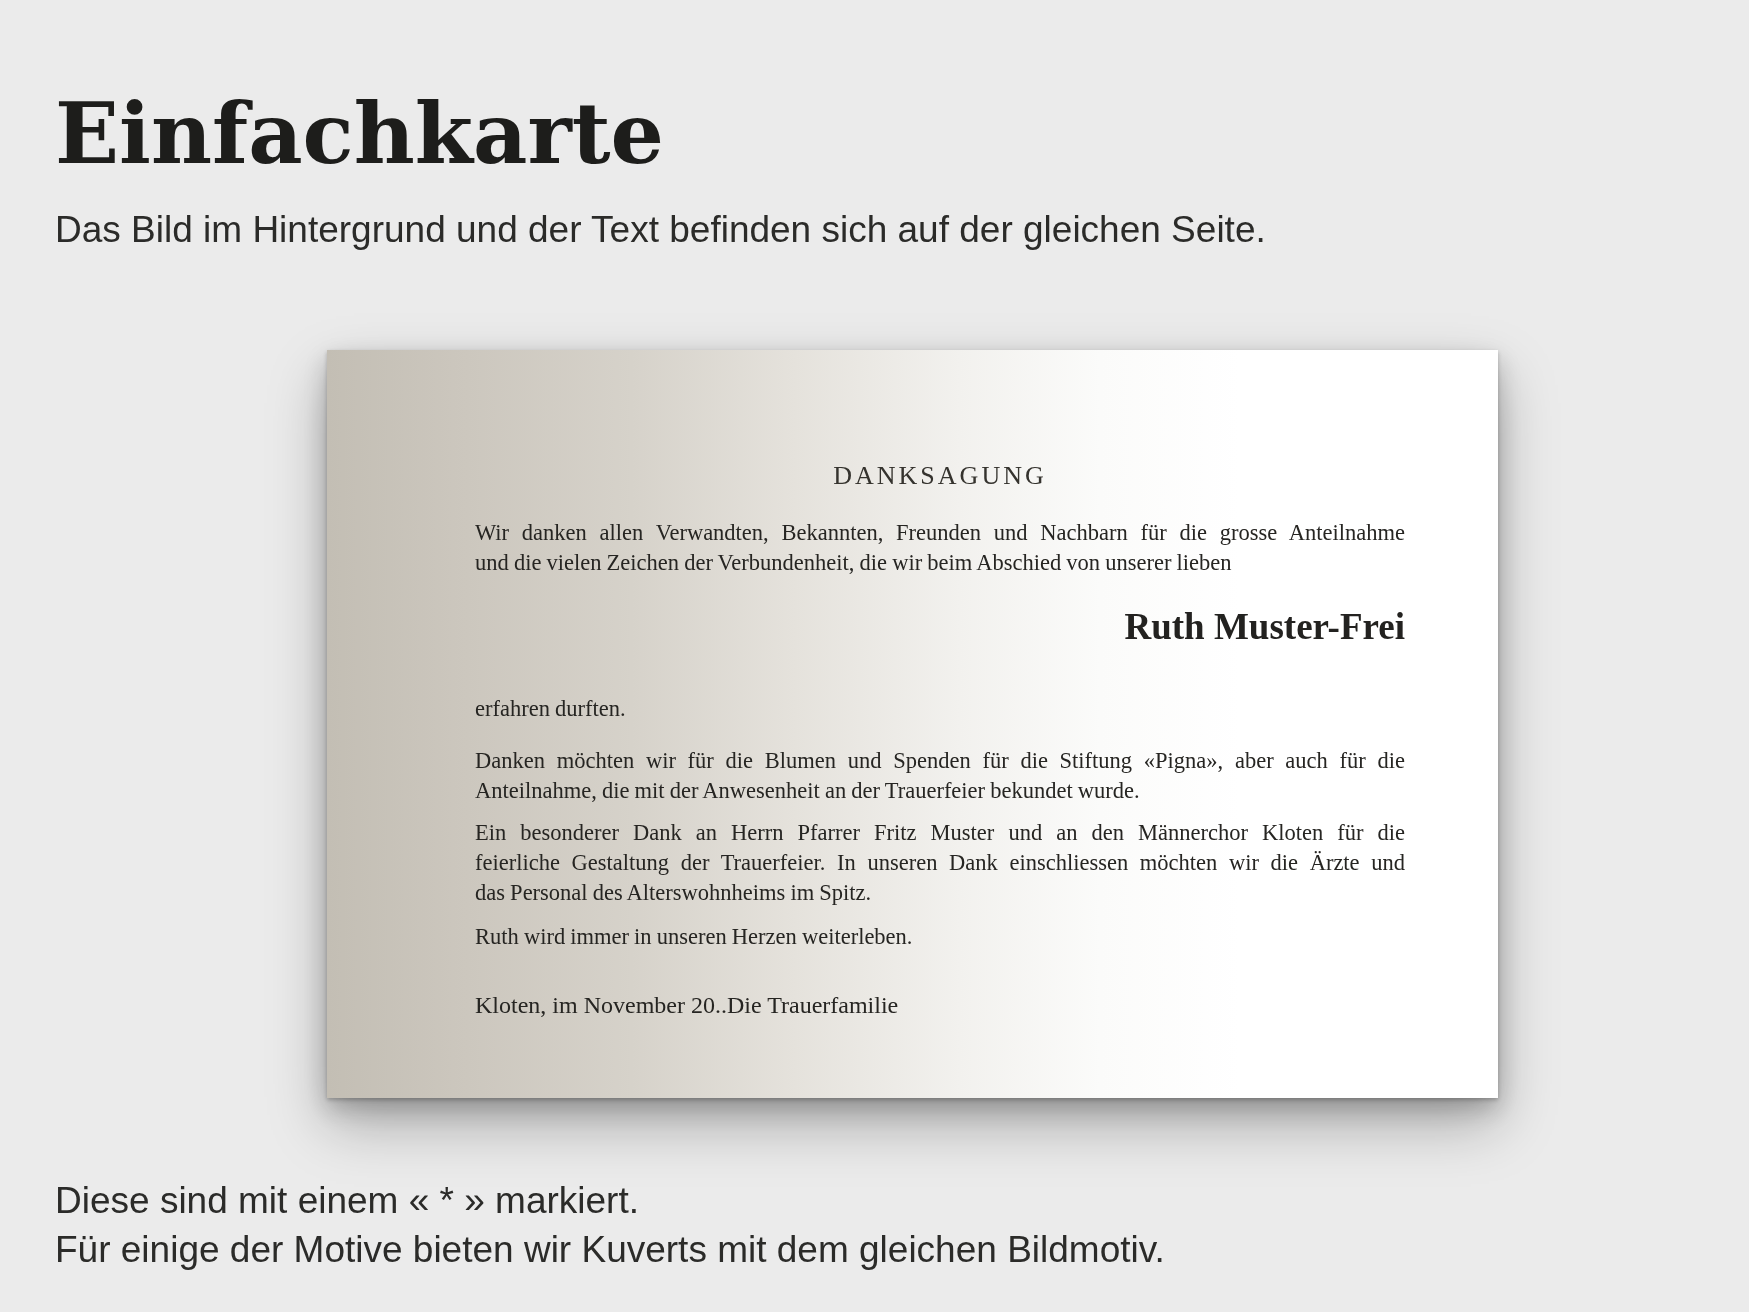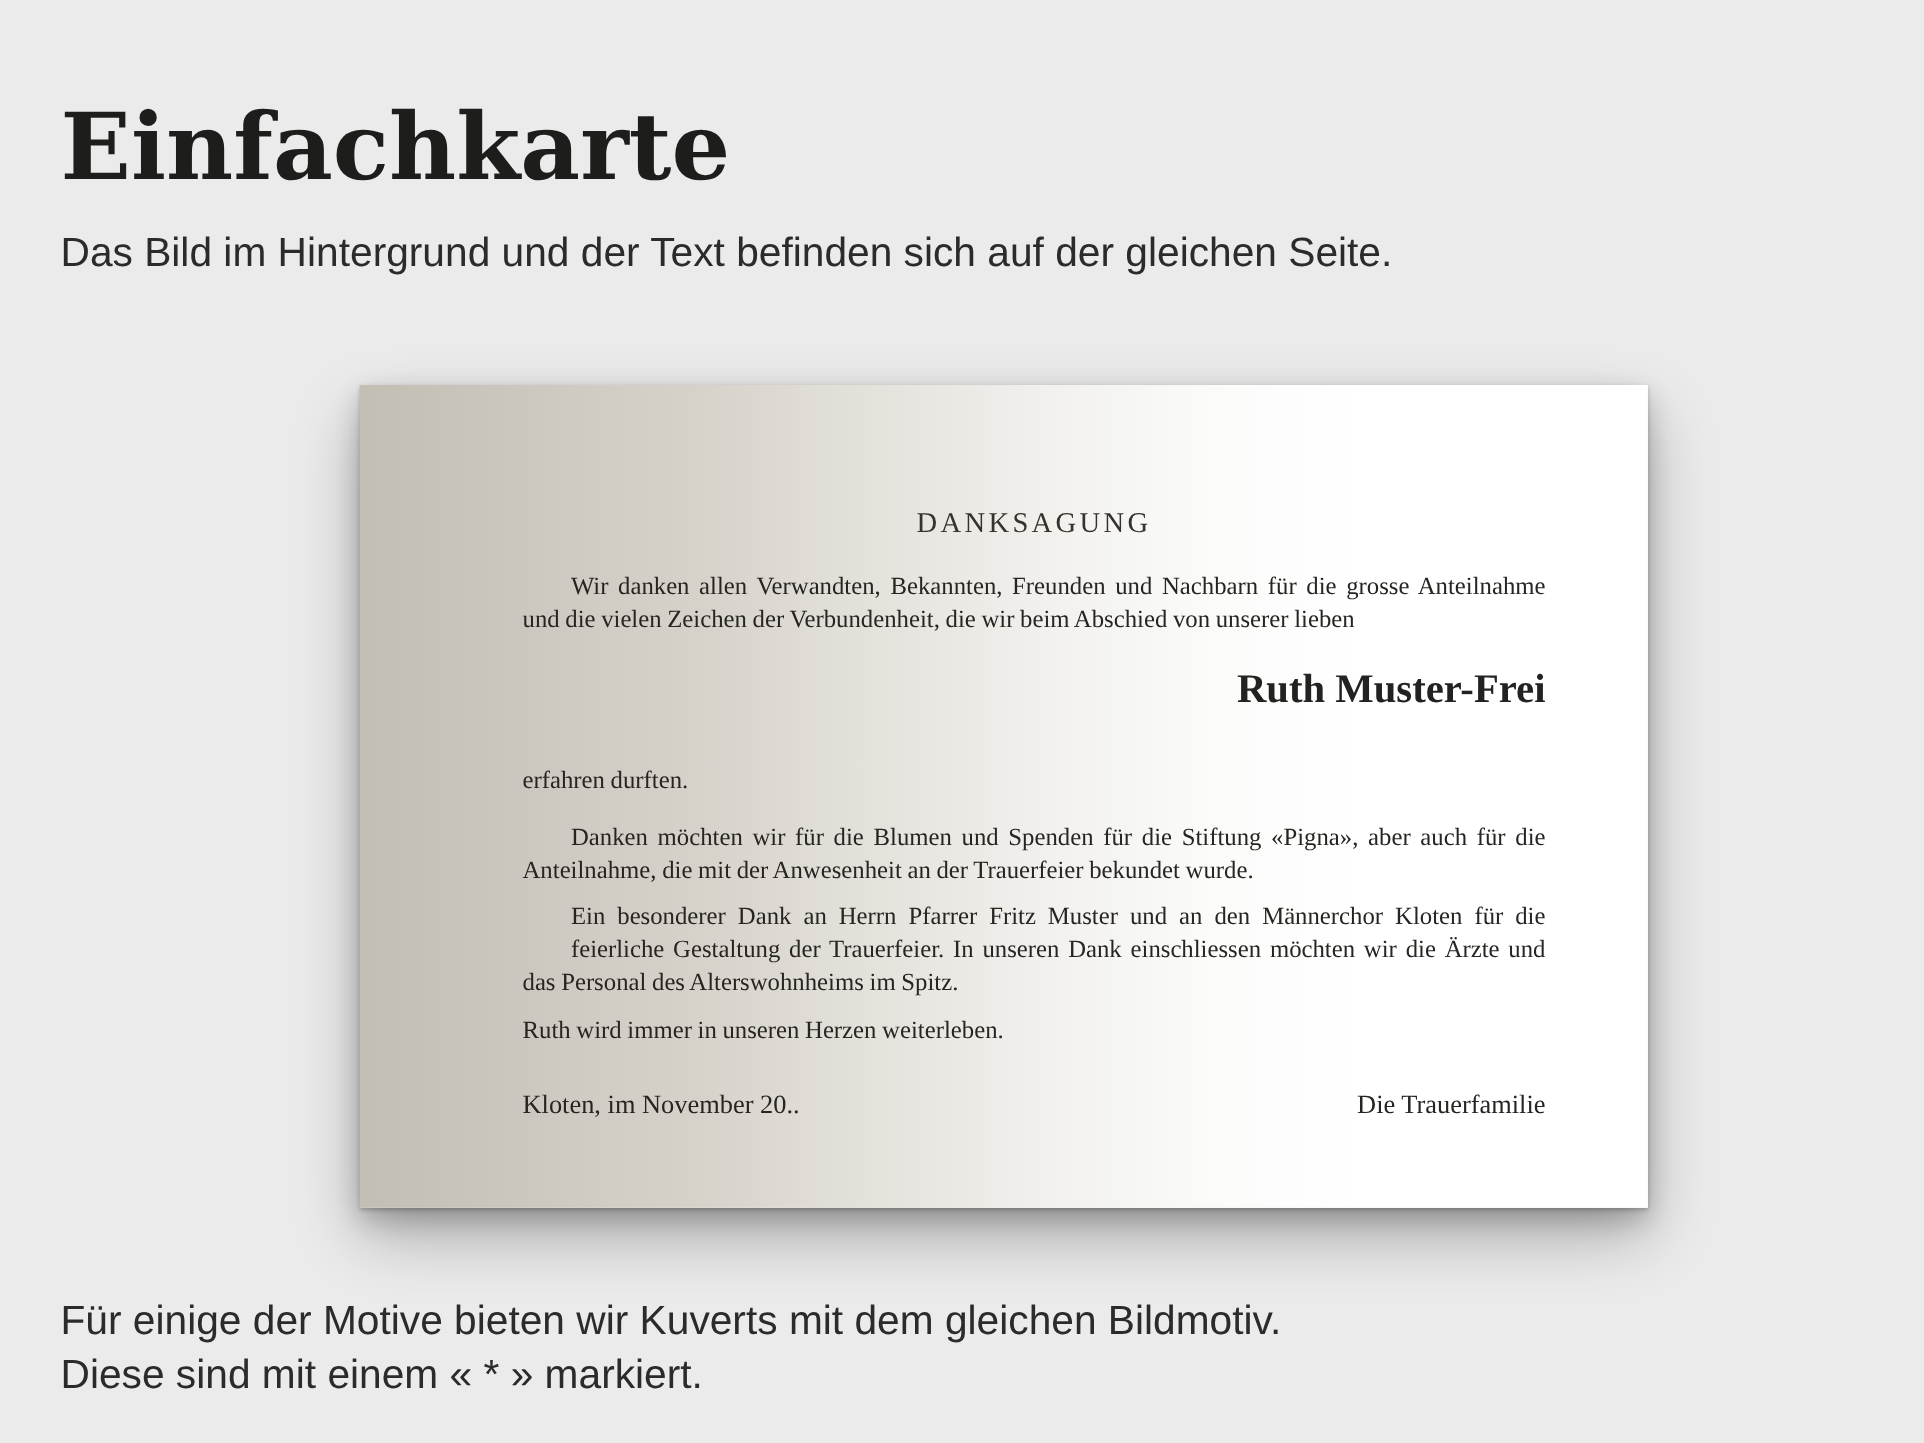--- a/index.html
+++ b/index.html
@@ -33,30 +33,30 @@
   .card-heading{
     font-size:26px;line-height:32px;letter-spacing:3px;color:#35332e;text-align:center;
   }
   .card-name{
     font-size:37px;line-height:46px;font-weight:700;text-align:center;color:#232220;
   }
   .card-para{font-size:22.5px;word-spacing:-0.5px;}
   .card-line{
     line-height:30px;text-align:justify;
   }
-  .card-line.stretch{text-align-last:justify;margin-left:44px;}
+  .card-line.stretch{text-align-last:justify;}
   .card-body > :nth-child(1){margin-top:110px;}
   .card-body > :nth-child(2){margin-top:26px;}
   .card-body > :nth-child(3){margin-top:26px;text-align:right;}
   .card-body > :nth-child(4){margin-top:44px;}
   .card-body > :nth-child(5){margin-top:22px;}
   .card-body > :nth-child(6){margin-top:12px;}
   .card-body > :nth-child(7){margin-top:14px;}
   .card-footer{
-    margin-top:38px;display:flex;justify-content:space-between;
+    margin-top:38px;display:flex;justify-content:flex-start;
     font-size:24px;line-height:30px;color:#262522;
   }
   .page-footer{
     position:absolute;left:55px;top:1176px;
     font-size:37px;line-height:49px;color:#2b2b29;
   }
 </style>
 </head>
 <body style="background: rgb(235, 235, 235);">
 
@@ -92,17 +92,17 @@
           </div>
         </div>
       <div class="card-footer">
         <span>Kloten, im November 20..</span>
         <span>Die Trauerfamilie</span>
       </div>
     </div>
   </div>
 
   <div class="page-footer">
+    <div>Diese sind mit einem « * » markiert.</div>
     <div>Für einige der Motive bieten wir Kuverts mit dem gleichen Bildmotiv.</div>
-    <div>Diese sind mit einem « * » markiert.</div>
   </div>
 
 </div>
 
 </body></html>

